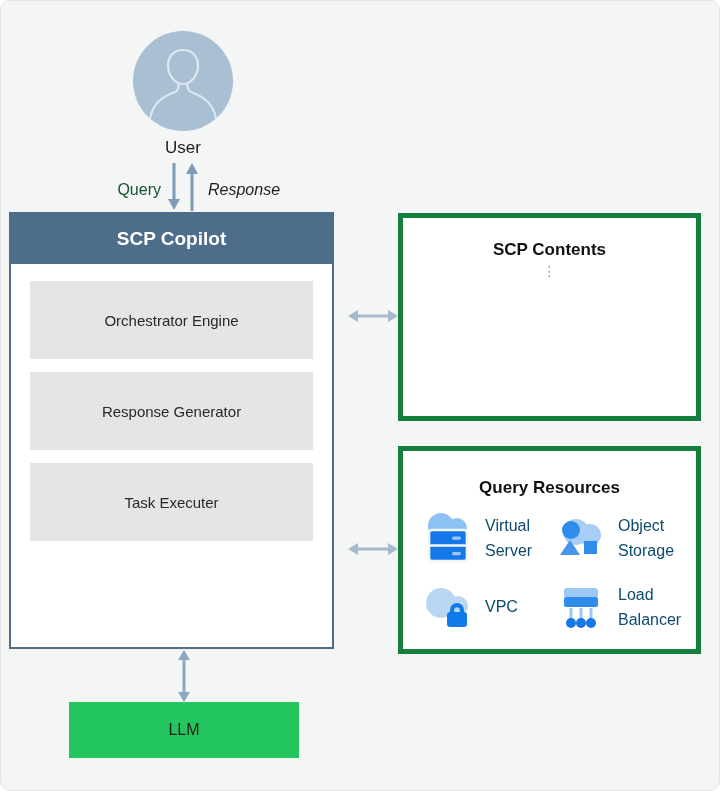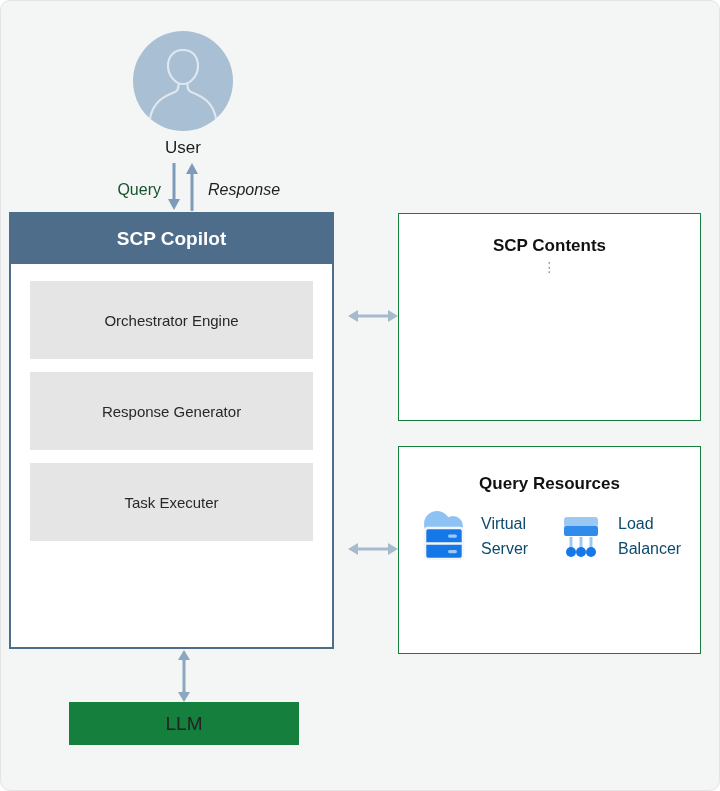--- a/index.html
+++ b/index.html
@@ -54,21 +54,21 @@
   }
   .module-box {
     height: 78px; background: #e5e5e5;
     display: flex; align-items: center; justify-content: center;
     font-size: 15px; color: #26282b;
   }
 
   
   .side-panel {
     width: 303px; height: 208px;
-    background: #ffffff; border: 1px solid #15803d;
+    background: #ffffff; border: 5px solid #15803d;
   }
   .contents-panel { left: 397px; top: 212px; }
   .resources-panel { left: 397px; top: 445px; }
   .panel-title {
     text-align: center; font-size: 17px; font-weight: 700; color: #111111;
   }
   .contents-panel .panel-title { margin-top: 22px; }
   .resources-panel .panel-title { margin-top: 27px; }
   .contents-list {
     margin: 11px 18px 0 18px;
@@ -91,24 +91,24 @@
     column-gap: 4px;
   }
   .resource-item { display: flex; align-items: center; gap: 13px; }
   .resource-icon { width: 48px; height: 54px; flex: 0 0 48px; }
   .resource-label {
     font-size: 16px; color: #0c4a6e; line-height: 25px; max-width: 80px;
   }
 
   
   .llm-box {
-    left: 68px; top: 701px; width: 230px; height: 43px;
-    background: #15803d;
-    display: flex; align-items: center; justify-content: center;
-    font-size: 19px; color: #222222;
+    left: 68px; top: 701px; width: 230px; height: 56px;
+    background: #22c55e;
+    display: flex; align-items: center; justify-content: center;
+    font-size: 16px; color: #222222;
   }
 
   
   .h-arrow-1 { left: 347px; top: 308px; }
   .h-arrow-2 { left: 347px; top: 541px; }
   .v-arrow   { left: 176px; top: 649px; }
 </style>
 </head>
 <body>
 
@@ -178,21 +178,40 @@
           <circle cx="17" cy="15" r="13" fill="#8fc2f4"></circle>
           <circle cx="33" cy="17" r="10" fill="#8fc2f4"></circle>
           <rect x="5" y="19" width="38" height="31" rx="3" fill="#1678e8" stroke="#f4f5f5" stroke-width="2.6"></rect>
           <line x1="6" y1="34.5" x2="42" y2="34.5" stroke="#f4f5f5" stroke-width="2.6"></line>
           <rect x="28" y="25.5" width="9" height="3.2" rx="1.6" fill="#9cc9f4"></rect>
           <rect x="28" y="41" width="9" height="3.2" rx="1.6" fill="#9cc9f4"></rect>
         </svg>
         <div class="resource-label">Virtual Server</div>
       </div>
 
-
+      <div class="resource-item">
+        <svg class="resource-icon" viewBox="0 0 48 54">
+          <circle cx="19" cy="21" r="13" fill="#a9cef5"></circle>
+          <circle cx="33" cy="24" r="11" fill="#a9cef5"></circle>
+          <circle cx="14" cy="19" r="9" fill="#2f8ceb"></circle>
+          <polygon points="13,29 23,44 3,44" fill="#4796ec"></polygon>
+          <rect x="27" y="30" width="13" height="13" fill="#2f8ceb"></rect>
+        </svg>
+        <div class="resource-label">Object Storage</div>
+      </div>
+
+      <div class="resource-item">
+        <svg class="resource-icon" viewBox="0 0 48 54">
+          <circle cx="17" cy="23" r="15" fill="#b9d6f3"></circle>
+          <circle cx="34" cy="26" r="10" fill="#b9d6f3"></circle>
+          <path d="M26 30 a7 7 0 0 1 14 0 v5 h-4.2 v-5 a2.8 2.8 0 0 0 -5.6 0 v5 H26 Z" fill="#0f7ae8"></path>
+          <rect x="23" y="32" width="20" height="15" rx="3" fill="#0f7ae8"></rect>
+        </svg>
+        <div class="resource-label">VPC</div>
+      </div>
 
       <div class="resource-item">
         <svg class="resource-icon" viewBox="0 0 48 54">
           <g stroke="#9cc9f4" stroke-width="3">
             <line x1="14" y1="28" x2="14" y2="40"></line>
             <line x1="24" y1="28" x2="24" y2="40"></line>
             <line x1="34" y1="28" x2="34" y2="40"></line>
           </g>
           <rect x="7" y="8" width="34" height="10" rx="3" fill="#9cc9f4"></rect>
           <rect x="7" y="17" width="34" height="10" rx="2" fill="#2f8ceb"></rect>

